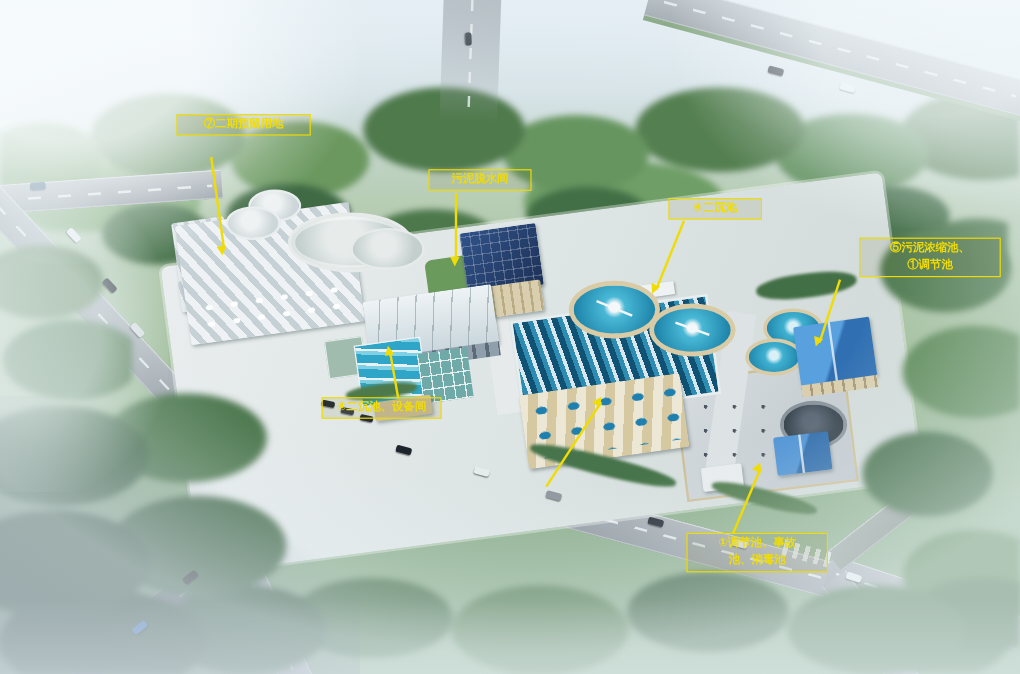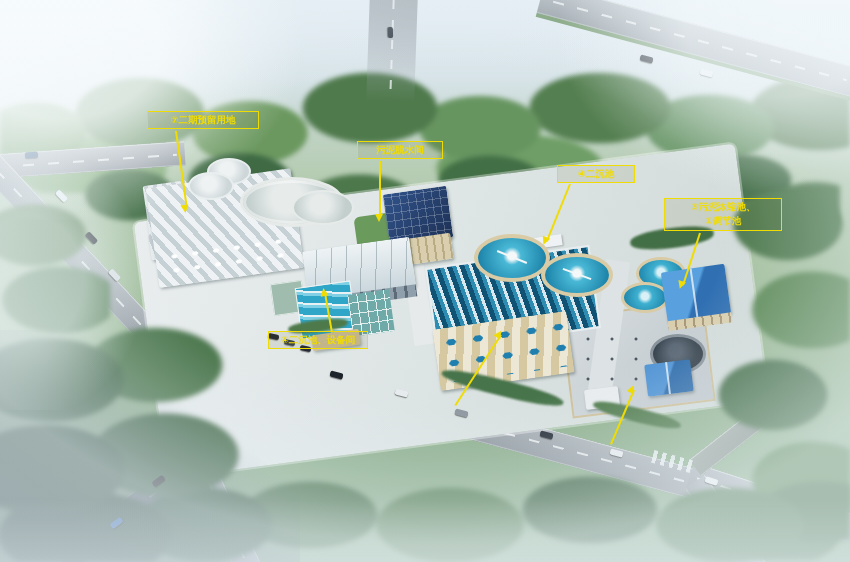--- a/index.html
+++ b/index.html
@@ -200,54 +200,58 @@
   <div class="car" style="left:640px;top:56px;background:#2a3138;transform:rotate(15deg);"></div>
   <div class="car" style="left:700px;top:70px;background:#e8edf0;transform:rotate(15deg);"></div>
   <div class="car" style="left:385px;top:30px;background:#39424b;transform:rotate(88deg);width:11px;height:5px;"></div>
 
   <div class="fog" style="left:0;top:0;width:850px;height:562px;background:radial-gradient(ellipse 60% 55% at 52% 42%,rgba(255,255,255,0) 55%,rgba(232,241,246,.38) 82%,rgba(238,246,250,.6) 100%);"></div>
   <div class="fog" style="left:0;top:0;width:300px;height:220px;background:radial-gradient(ellipse at 20% 20%,rgba(250,253,255,.75) 0 30%,rgba(250,253,255,0) 72%);"></div>
   <div class="fog" style="left:560px;top:0;width:290px;height:190px;background:radial-gradient(ellipse at 75% 15%,rgba(245,250,253,.6) 0 30%,rgba(245,250,253,0) 72%);"></div>
   <div class="fog" style="left:0;top:150px;width:140px;height:260px;background:radial-gradient(ellipse at 20% 50%,rgba(240,247,250,.5) 0 35%,rgba(240,247,250,0) 75%);"></div>
   <div class="fog" style="left:0;top:500px;width:850px;height:62px;background:linear-gradient(180deg,rgba(230,240,246,0),rgba(230,240,246,.35));"></div>
 
-  <div class="callout" style="left:147px;top:111px;width:104px;">
+  <div class="callout" style="left:147px;top:95px;width:104px;font-family:Liberation Serif, serif;">
     <span>⑦二期预留用地</span>
     <span></span>
   </div>
   <div class="leader" style="left:175px;top:131px;height:78px;transform:rotate(-8deg);"></div>
   <div class="arr arr-d" style="left:181px;top:205px;transform:rotate(-8deg);"></div>
 
   <div class="callout" style="left:357px;top:141px;width:78px;">
     <span>污泥脱水间</span>
     <span></span>
   </div>
   <div class="leader" style="left:379px;top:161px;height:56px;"></div>
   <div class="arr arr-d" style="left:375px;top:214px;"></div>
 
   <div class="callout" style="left:557px;top:165px;width:70px;">
     <span>④二沉池</span>
     <span></span>
   </div>
   <div class="leader" style="left:569px;top:184px;height:62px;transform:rotate(22deg);"></div>
   <div class="arr arr-d" style="left:541px;top:237px;transform:rotate(22deg);"></div>
 
-  <div class="callout" style="left:664px;top:198px;width:110px;">
+  <div class="callout" style="left:716px;top:198px;width:110px;font-family:Liberation Serif, serif;">
     <span>⑤污泥浓缩池、</span>
     <span>①调节池</span>
   </div>
   <div class="leader" style="left:699px;top:233px;height:55px;transform:rotate(18deg);"></div>
   <div class="arr arr-d" style="left:677px;top:281px;transform:rotate(18deg);"></div>
 
   <div class="callout" style="left:268px;top:331px;width:92px;">
     <span>④二沉池、设备间</span>
     <span></span>
   </div>
   <div class="leader" style="left:324px;top:293px;height:40px;transform:rotate(-10deg);"></div>
   <div class="arr arr-u" style="left:320px;top:288px;transform:rotate(-10deg);"></div>
 
   <div class="leader" style="left:500px;top:335px;height:84px;transform:rotate(33deg);"></div>
   <div class="arr arr-u" style="left:495px;top:330px;transform:rotate(33deg);"></div>
 
+  <div class="callout" style="left:572px;top:444px;width:110px;">
+    <span>①调节池、事故</span>
+    <span>池、消毒池</span>
+  </div>
   <div class="leader" style="left:633px;top:390px;height:59px;transform:rotate(23deg);"></div>
   <div class="arr arr-u" style="left:628px;top:385px;transform:rotate(23deg);"></div>
 
 </div>
 
 </body></html>

